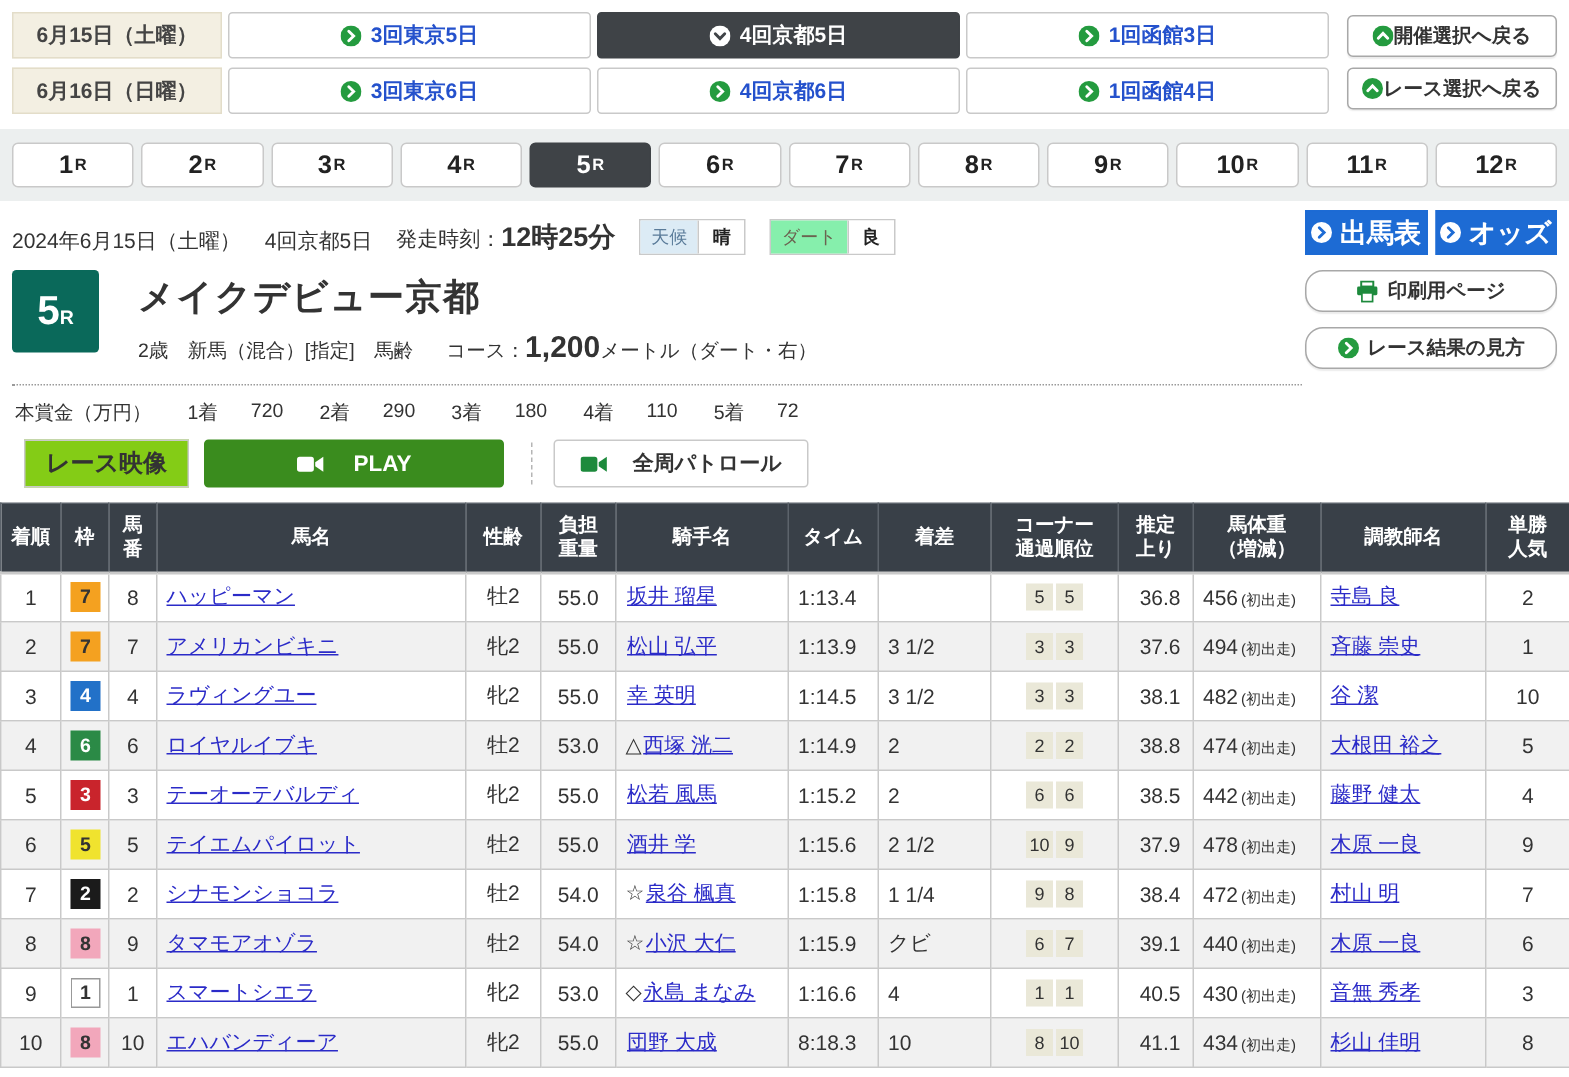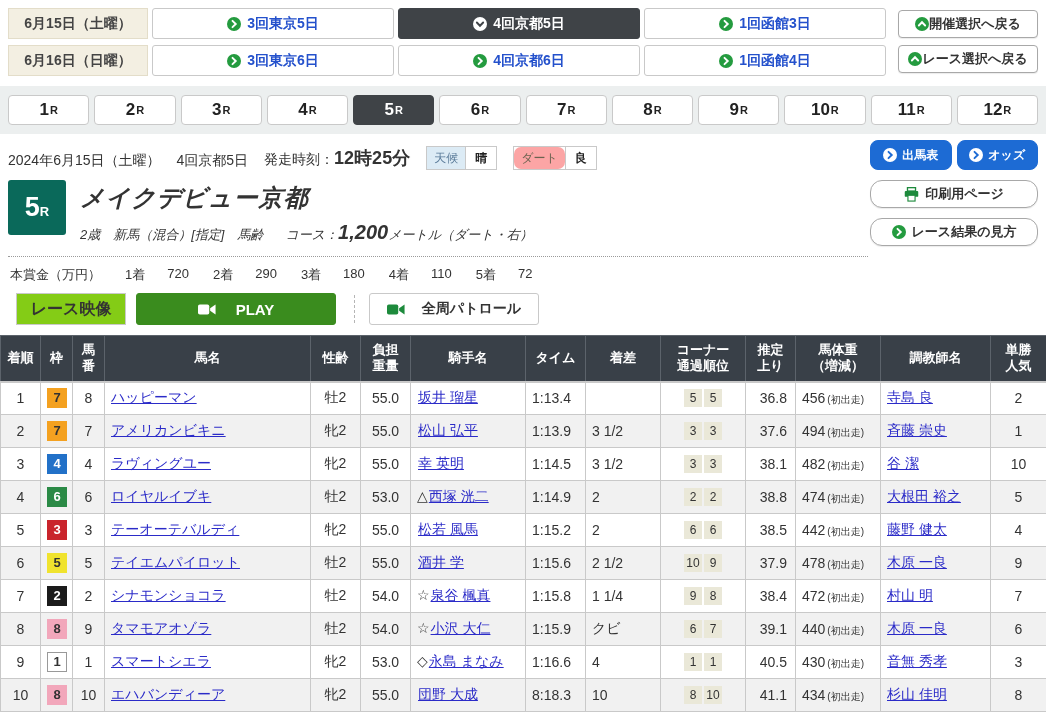--- a/index.html
+++ b/index.html
@@ -48,38 +48,38 @@
   }
   .tab small { font-size: 11px; margin-left: 1px; }
   .tab.active { background: #3f4347; border-color: #3f4347; color: #fff; }
 
   
   .race-section { position: relative; padding: 12px 8px 0 8px; }
   .race-info-line { display: flex; align-items: flex-end; gap: 16px; font-size: 14px; }
   .start-time { font-size: 18px; font-weight: bold; }
   .badge-group { display: inline-flex; border: 1px solid #c9c9c9; font-size: 12px; line-height: 1; }
   .badge-label { padding: 5px 7px; color: #5a7b99; background: #dcebf5; }
-  .badge-label.track { background: #fca5a5; color: #6b6350; border-radius: 7px; }
+  .badge-label.track { background: #86efac; color: #6b6350; }
   .badge-value { padding: 5px 9px; background: #fff; font-weight: bold; color: #222; border-left: 1px solid #c9c9c9; }
   .race-title-row { display: flex; margin-top: 10px; }
   .race-no-box {
     width: 58px; height: 55px; background: #0a695a; color: #fff; border-radius: 3px;
     display: flex; align-items: center; justify-content: center;
     font-size: 27px; font-weight: bold; flex: none;
   }
   .race-no-box small { font-size: 13px; margin-top: 8px; }
-  .race-title-texts { margin-left: 14px; padding-top: 2px; font-style: italic; }
+  .race-title-texts { margin-left: 26px; padding-top: 2px; }
   .race-name { font-size: 24px; font-weight: bold; color: #333; letter-spacing: 1px; }
   .race-conditions { margin-top: 7px; font-size: 13px; display: flex; align-items: baseline; gap: 22px; }
   .course-value { font-size: 20px; font-weight: bold; }
   .action-col { position: absolute; right: 8px; top: 6px; width: 168px; }
   .blue-row { display: flex; gap: 5px; }
   .btn-blue {
-    flex: 1; height: 30px; background: #1d6bd4; border: 1px solid #1d6bd4; border-radius: 8px;
-    color: #fff; font-size: 12px; font-weight: bold;
+    flex: 1; height: 30px; background: #1d6bd4; border: 1px solid #1d6bd4; border-radius: 0;
+    color: #fff; font-size: 18px; font-weight: bold;
     display: flex; align-items: center; justify-content: center; gap: 5px;
   }
   .btn-white {
     width: 100%; height: 28px; margin-top: 10px; background: #fff;
     border: 1px solid #a8a8a8; border-radius: 12px; font-size: 13px; font-weight: bold; color: #333;
     display: flex; align-items: center; justify-content: center; gap: 6px;
     box-shadow: 0 1px 1px rgba(0,0,0,.08);
   }
   .dotted { border-bottom: 1px dotted #9a9a9a; margin: 12px 170px 0 0; }
 

